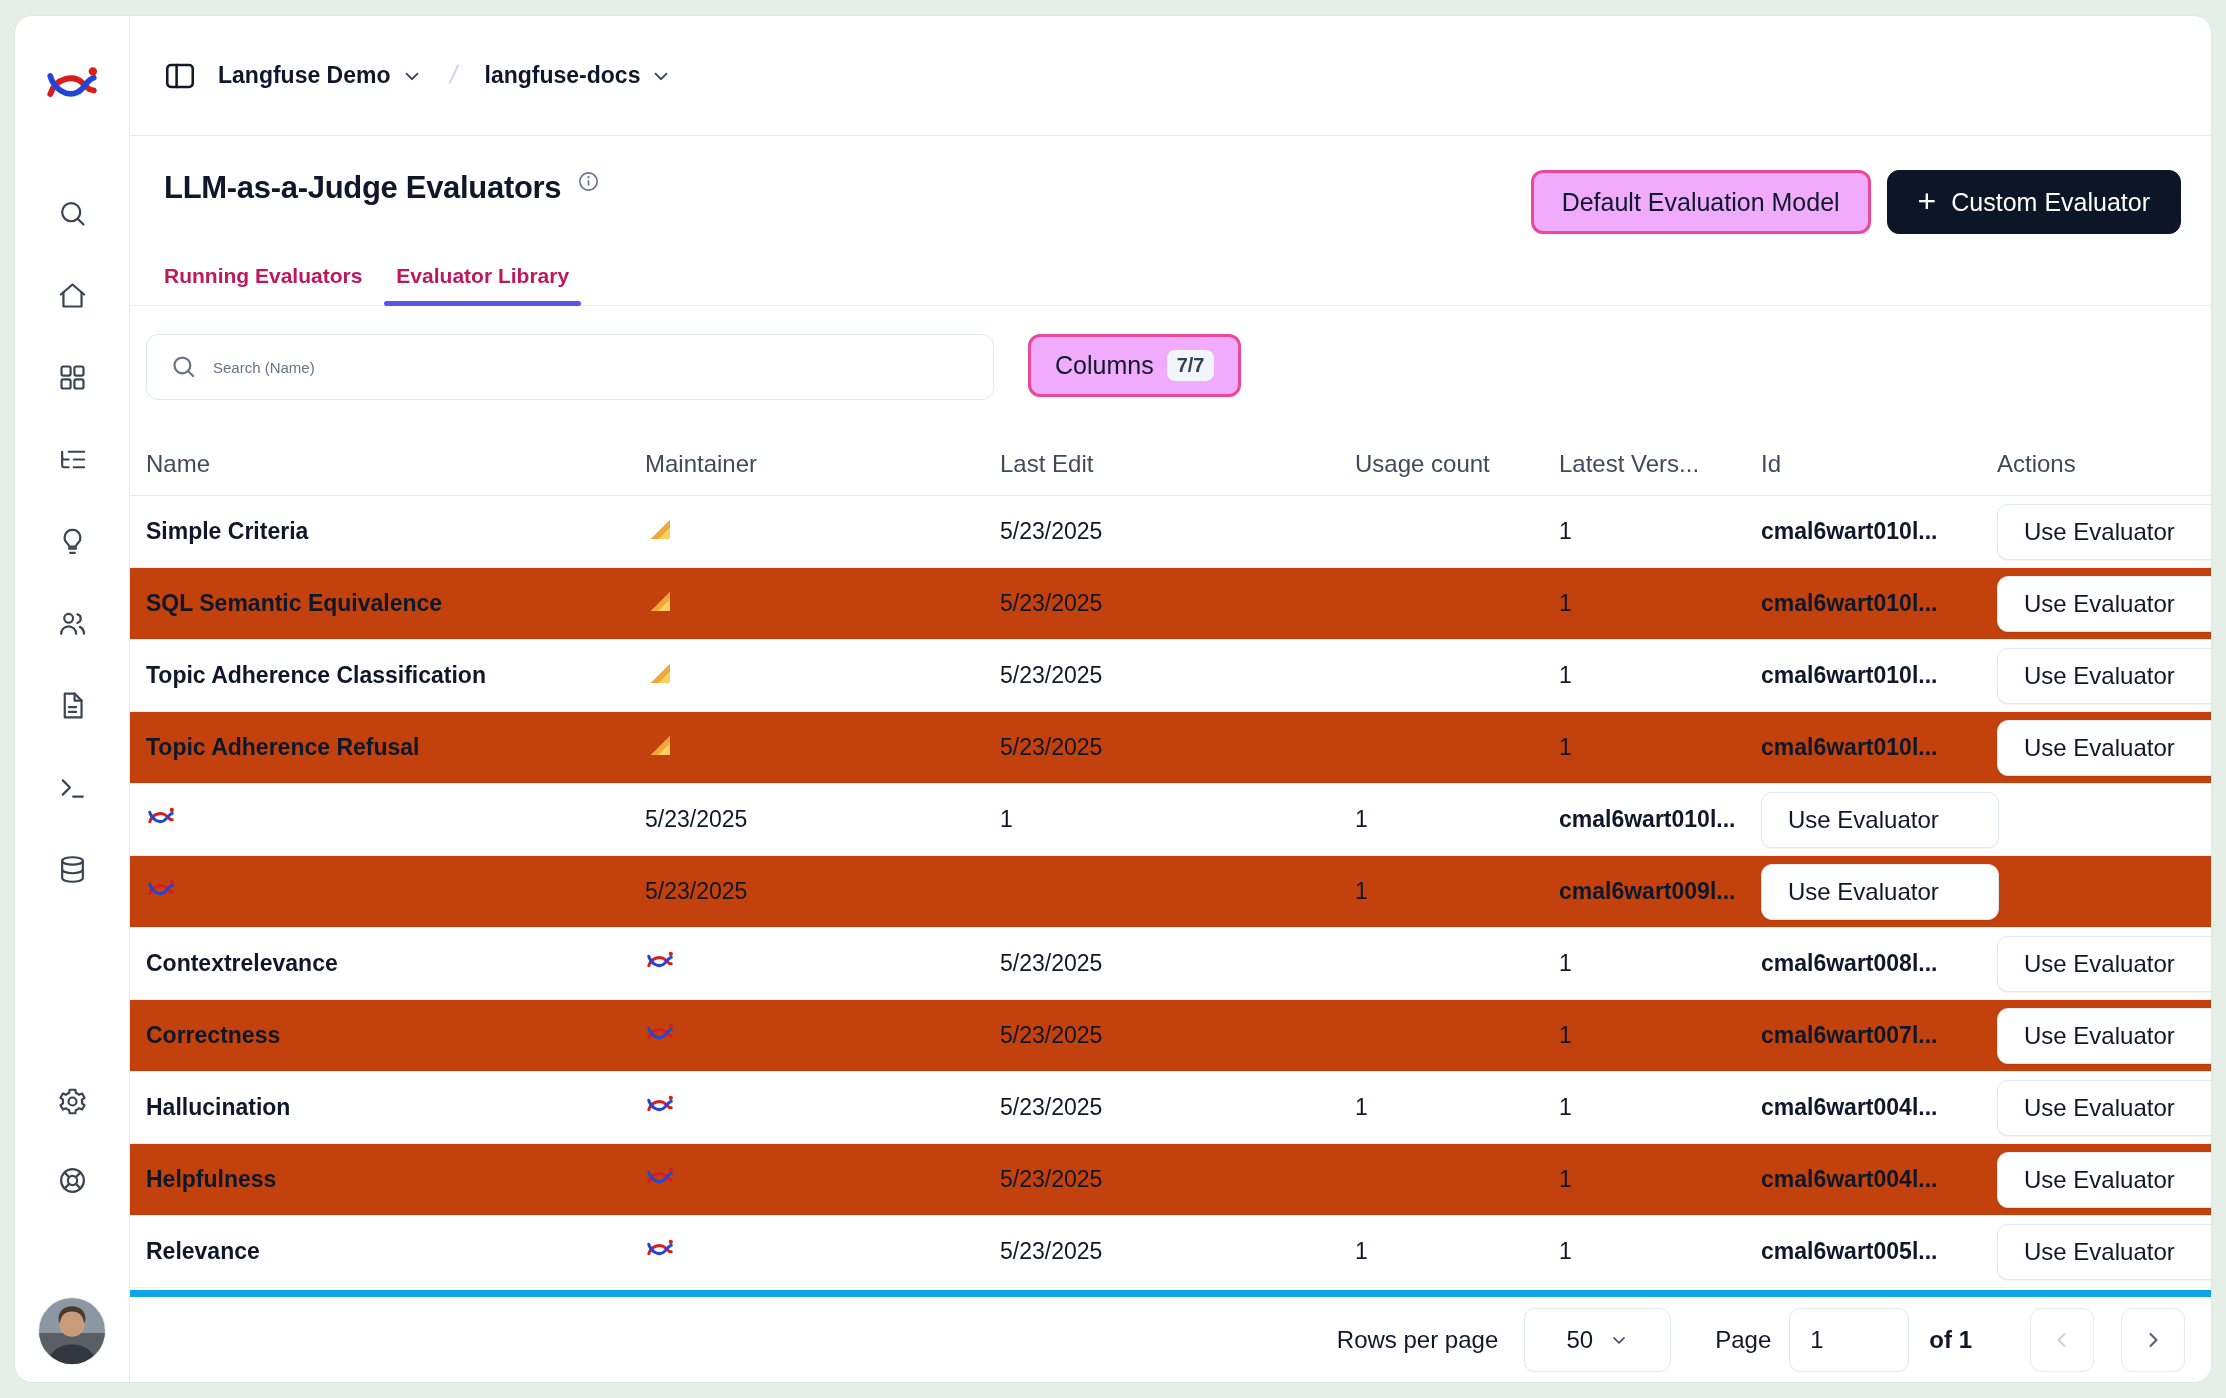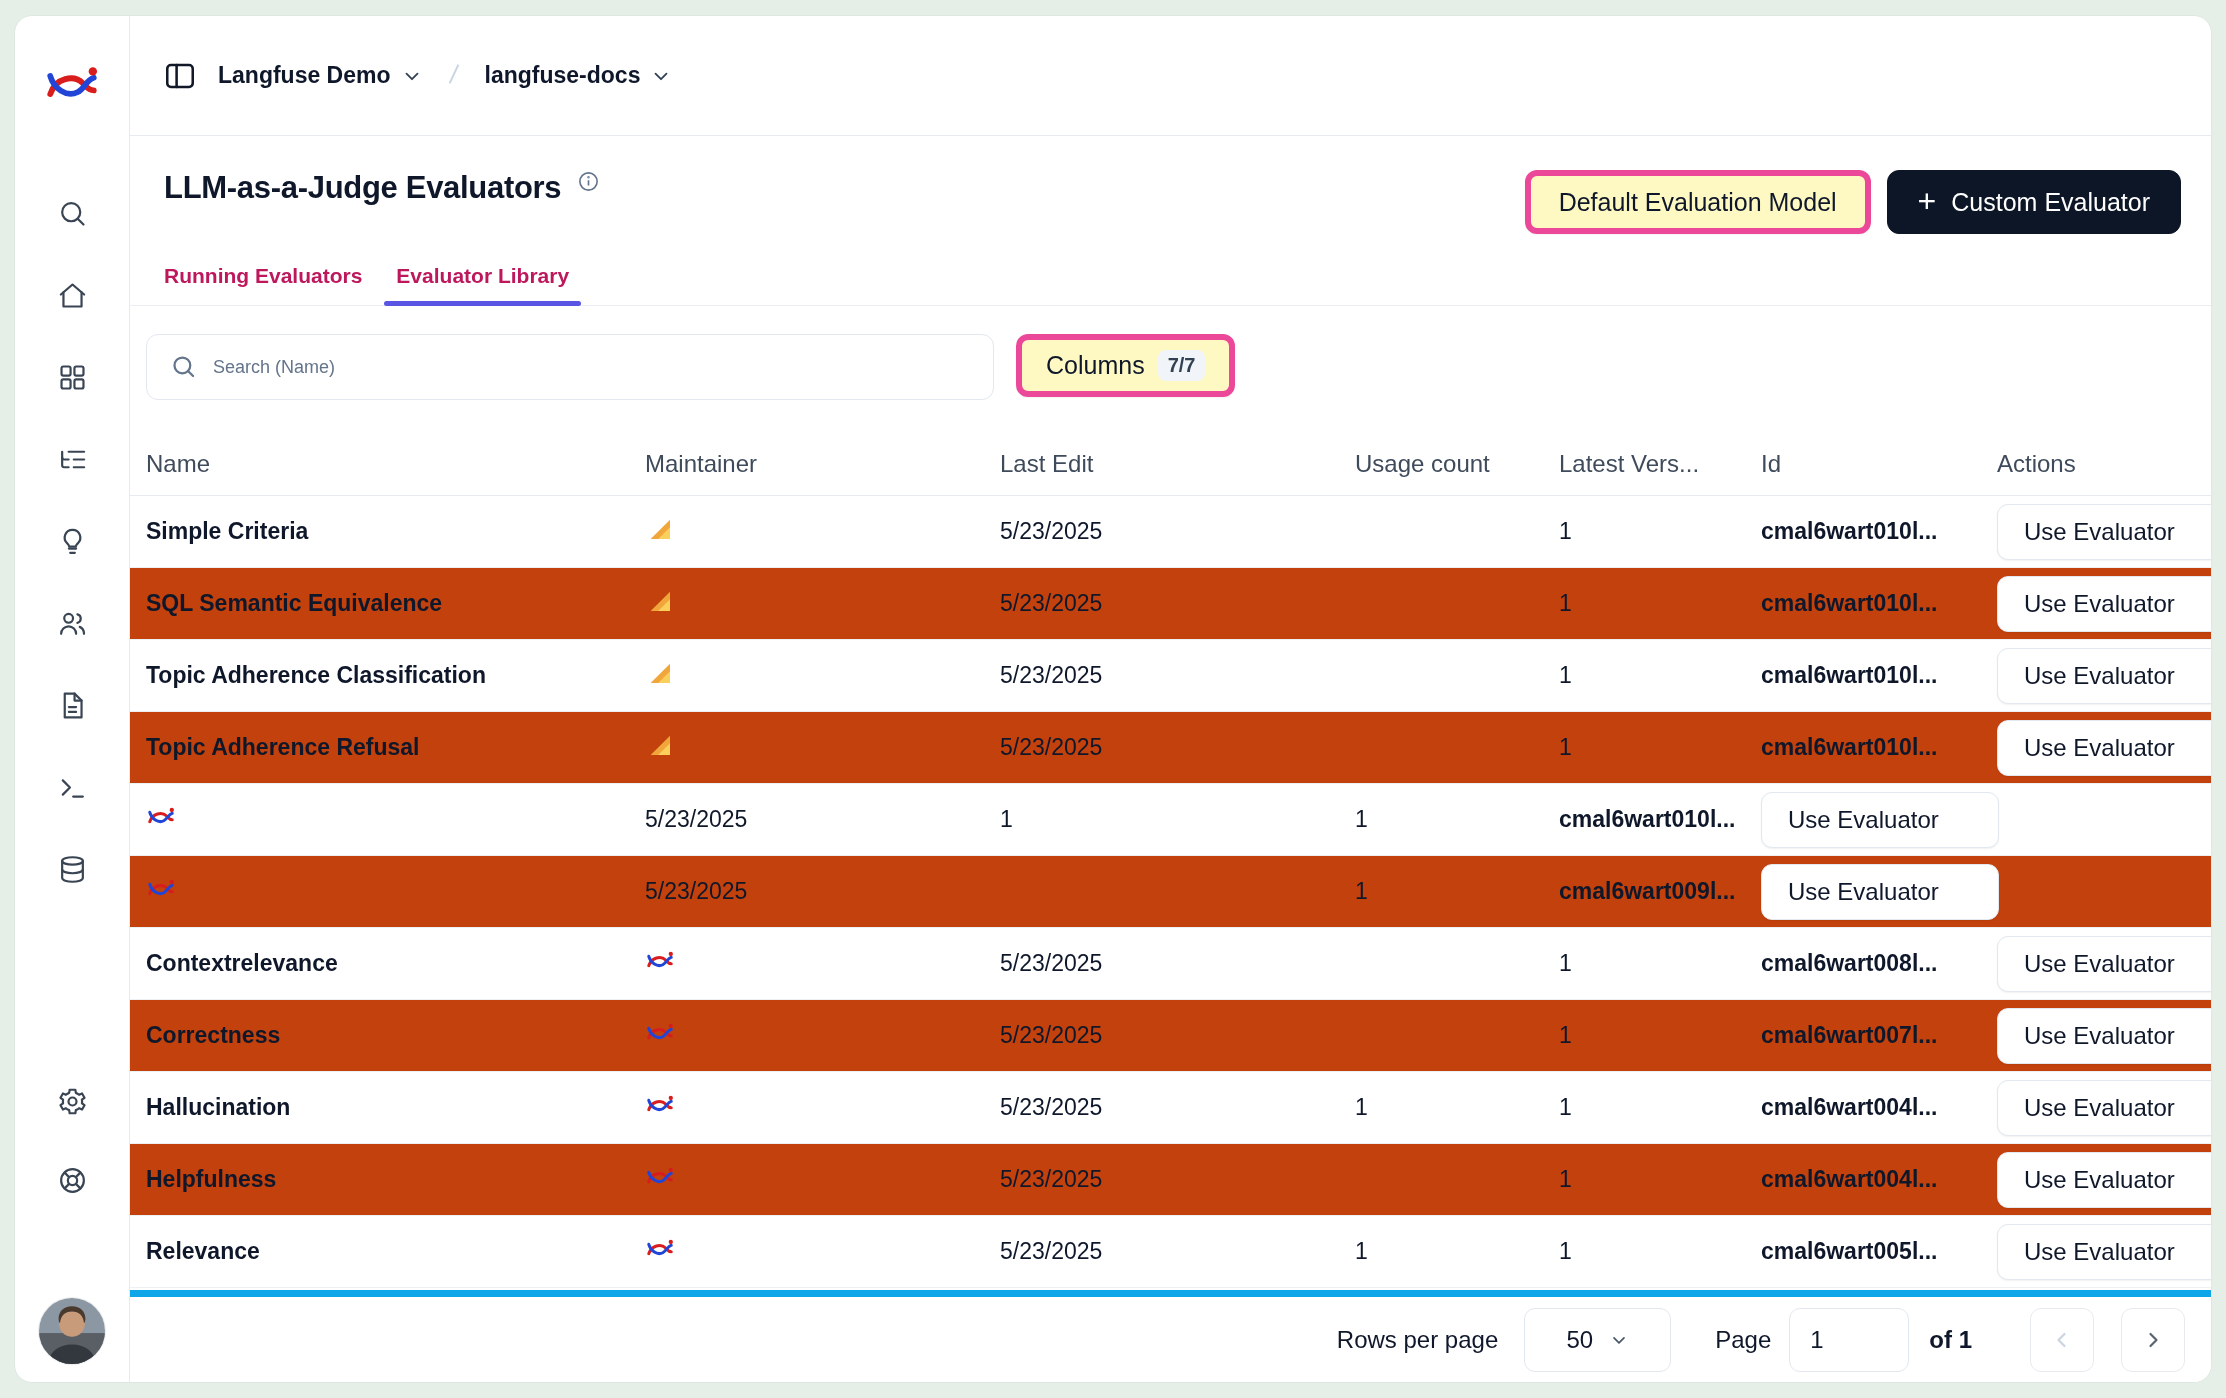--- a/index.html
+++ b/index.html
@@ -45,34 +45,34 @@
   .chev svg { width:22px; height:22px; stroke:#334155; stroke-width:2; fill:none; stroke-linecap:round; stroke-linejoin:round; }
   .crumb-slash { margin:0 16px; }
   .crumb-slash svg { width:30px; height:30px; stroke:#cbd5e1; stroke-width:1.6; }
 
   .title-row { display:flex; align-items:flex-start; margin:34px 30px 0 34px; }
   .page-title { font-size:31px; font-weight:700; letter-spacing:-.3px; }
   .info-icon { margin-left:16px; display:flex; cursor:pointer; }
   .info-icon svg { width:23px; height:23px; stroke:#64748b; stroke-width:1.7; fill:none; }
   .title-actions { margin-left:auto; display:flex; gap:16px; }
   .btn { height:64px; border-radius:12px; display:flex; align-items:center; font-size:25px; cursor:pointer; font-family:inherit; }
-  .btn-outline { background:#fef9c3; border:6px solid #ec4899; padding:0 28px; font-weight:500; color:#0f172a; box-shadow:0 1px 2px rgba(16,24,40,.05); }
+  .btn-outline { background:#f0abfc; border:3px solid #ec4899; padding:0 28px; font-weight:500; color:#0f172a; box-shadow:0 1px 2px rgba(16,24,40,.05);margin-left:12px; }
   .btn-dark { background:#0d1626; border:1px solid #0d1626; color:#fff; padding:0 30px; gap:15px; font-weight:500; }
   .btn-dark .plus { font-size:32px; font-weight:300; line-height:0; margin-top:-2px; }
 
   .tabs { margin-top:30px; padding-left:22px; display:flex; gap:10px; border-bottom:1px solid #ebedf0; }
   .tab { position:relative; padding:0 12px 17px; font-size:21px; font-weight:600; color:#be185d; cursor:pointer; }
   .tab.active::after { content:""; position:absolute; left:0; right:0; bottom:-1px; height:5px; border-radius:3px; background:#5b55e3; }
 
   .toolbar { margin-top:28px; padding:0 30px 0 16px; display:flex; gap:22px; }
   .search-box { position:relative; width:848px; height:66px; }
   .search-box svg { position:absolute; left:24px; top:19px; width:27px; height:27px; stroke:#64748b; stroke-width:2; fill:none; stroke-linecap:round; }
   .search-box input {
     width:100%; height:100%; border:1px solid #e2e8f0; border-radius:12px;
-    padding:0 20px 0 66px; font-size:18px; font-family:inherit; color:#0f172a; outline:none; background:#fff;
+    padding:0 20px 0 66px; font-size:15px; font-family:inherit; color:#0f172a; outline:none; background:#fff;
   }
   .search-box input::placeholder { color:#64748b; }
   .columns-btn { height:63px; padding:0 24px; gap:13px; font-weight:500; }
   .columns-badge { background:#f1f5f9; border-radius:8px; padding:4px 10px; font-size:20px; font-weight:600; color:#334155; }
 
   
   .table-wrap { margin-top:32px; flex:1; min-height:0; display:flex; flex-direction:column; overflow:hidden; }
   .grid-cols { display:grid; grid-template-columns:499px 355px 355px 204px 202px 236px 216px; padding-left:16px; align-items:center; }
   .thead { height:64px; border-bottom:1px solid #e7eaee; color:#3f4b5b; font-size:24px; font-weight:500; }
   .thead .hcell { padding-right:12px; white-space:nowrap; overflow:hidden; }

